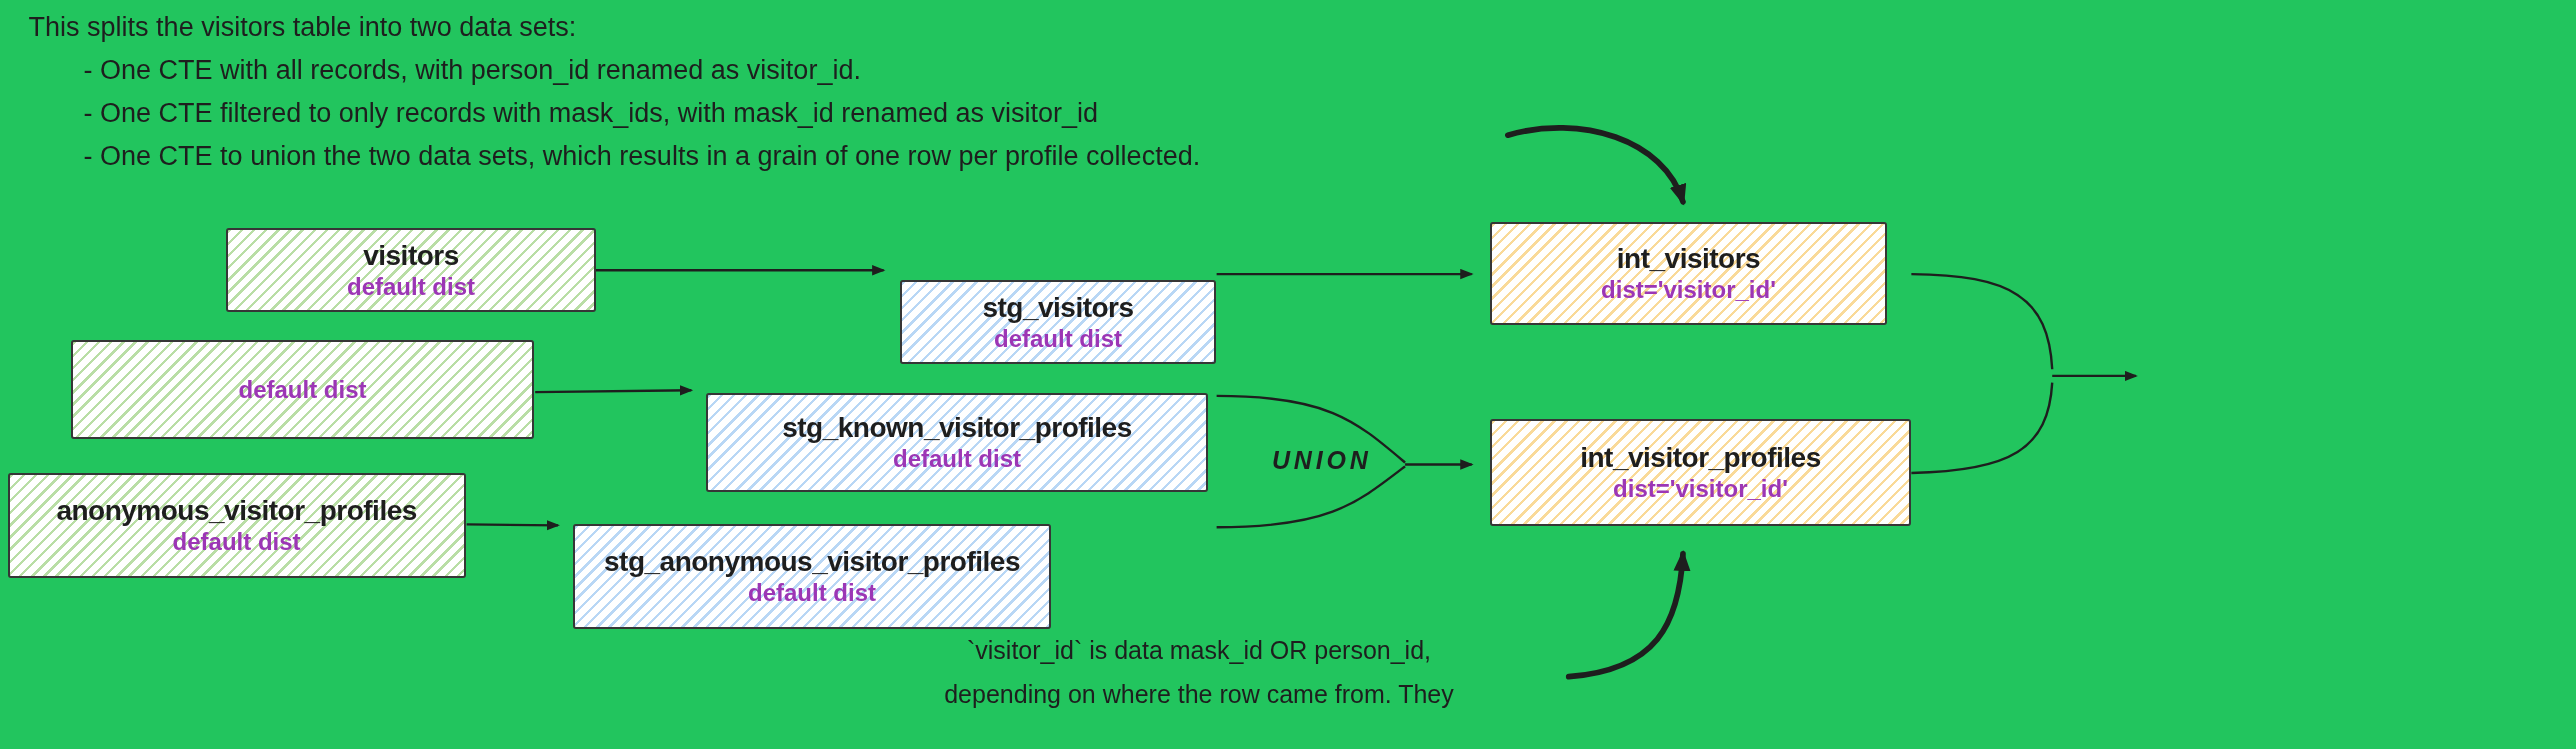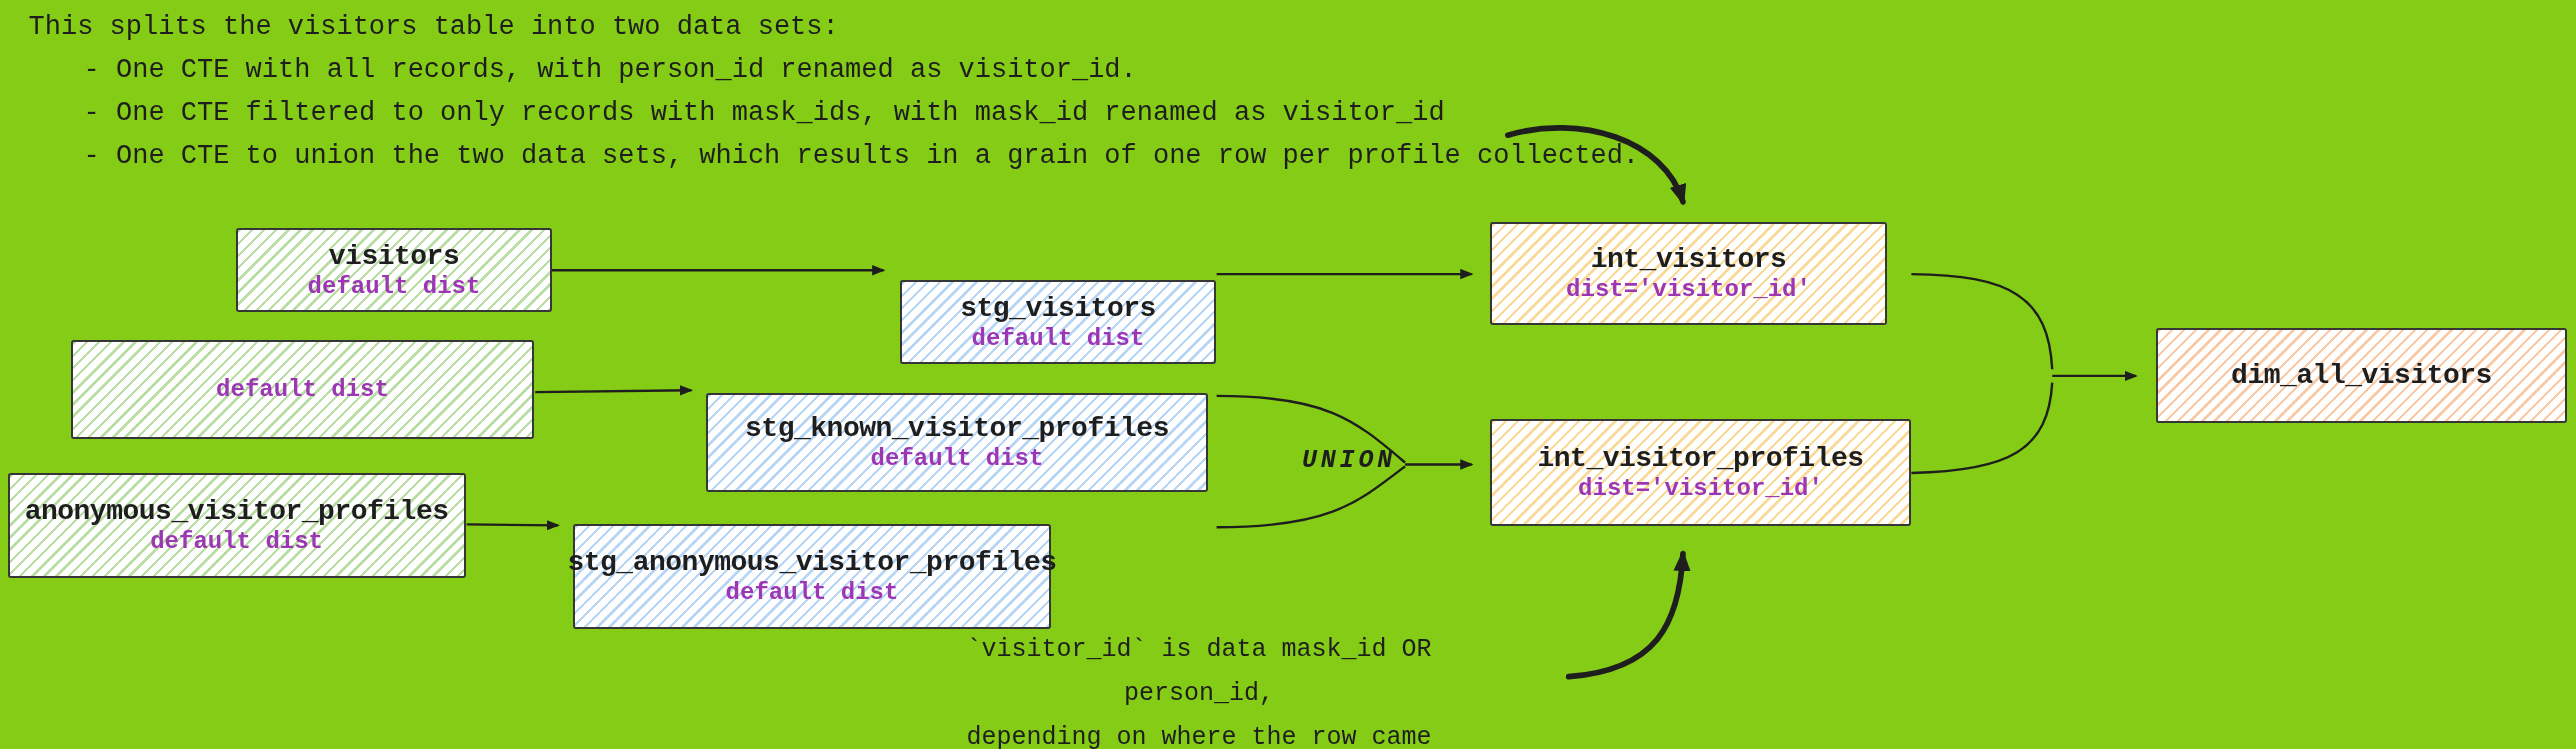--- a/index.html
+++ b/index.html
@@ -1,28 +1,28 @@
 <!DOCTYPE html>
 <html style="font-size:15.2px"><head>
 <meta charset="utf-8">
 <style>
   html,body{margin:0;padding:0;background:#ffffff;}
   .canvas{
-    position:relative;width:2576px;height:749px;background:#84cc16;
-    font-family:Liberation Mono, monospace;color:#1e1e1e;overflow:hidden;
+    position:relative;width:2576px;height:749px;background:#22c55e;
+    font-family:Liberation Sans, sans-serif;color:#1e1e1e;overflow:hidden;
   }
   svg.wires{position:absolute;left:0;top:0;}
   .note{position:absolute;font-size:27px;line-height:43px;white-space:nowrap;}
   .note .indent{padding-left:55px;}
   .note-bottom{
     position:absolute;left:923px;top:628px;width:552px;text-align:center;
     font-size:25px;line-height:44px;
   }
   .union-label{
-    position:absolute;left:1272px;top:446px;width:124px;text-align:right;
+    position:absolute;left:1272px;top:446px;width:124px;text-align:left;
     font-size:25px;font-style:italic;letter-spacing:3.8px;font-weight:bold;
   }
   .node{
     position:absolute;box-sizing:border-box;border:2.9px solid #363636;border-radius:2.9px;
     display:flex;flex-direction:column;align-items:center;justify-content:center;
     gap:1px;background-color:#ffffff;
   }
   .node-title{font-size:28px;font-weight:bold;letter-spacing:-0.5px;}
   .node-subtitle{font-size:24px;font-weight:bold;color:#9c36b5;}
   .node-subtitle:empty{display:none;}
@@ -63,21 +63,21 @@
     <path d="M 1648 711 C 1740 704 1764 656 1768 582" fill="none" stroke="#1e1e1e" stroke-width="6" stroke-linecap="round" marker-end="url(#ahBig)"></path>
   </svg>
 
   <div class="note" style="left:28.6px;top:5.7px;">
     <div>This splits the visitors table into two data sets:</div>
     <div class="indent">- One CTE with all records, with person_id renamed as visitor_id.</div>
     <div class="indent">- One CTE filtered to only records with mask_ids, with mask_id renamed as visitor_id</div>
     <div class="indent">- One CTE to union the two data sets, which results in a grain of one row per profile collected.</div>
   </div>
 
-  <div class="node fill-green" style="left:236px;top:228px;width:316px;height:84px">
+  <div class="node fill-green" style="left:226px;top:228px;width:370px;height:84px">
     <div class="node-title">visitors</div>
     <div class="node-subtitle">default dist</div>
   </div>
 
   <div class="node fill-blue" style="left:900px;top:232px;width:316px;height:84px">
     <div class="node-title">stg_visitors</div>
     <div class="node-subtitle">default dist</div>
   </div>
 
   <div class="node fill-yellow" style="left:1490px;top:222px;width:397px;height:103px">
@@ -102,24 +102,20 @@
   <div class="node fill-green" style="left:7.6px;top:473px;width:458px;height:105px">
     <div class="node-title">anonymous_visitor_profiles</div>
     <div class="node-subtitle">default dist</div>
   </div>
 
   <div class="node fill-blue" style="left:573px;top:476px;width:478px;height:105px">
     <div class="node-title">stg_anonymous_visitor_profiles</div>
     <div class="node-subtitle">default dist</div>
   </div>
 
-  <div class="node fill-orange" style="left:2156px;top:328px;width:411px;height:95px">
-    <div class="node-title">dim_all_visitors</div>
-
-  </div>
 
   <div class="union-label">UNION</div>
 
   <div class="note-bottom">
     <div>`visitor_id` is data mask_id OR person_id,</div>
     <div>depending on where the row came from. They</div>
 
   </div>
 
 </div>

